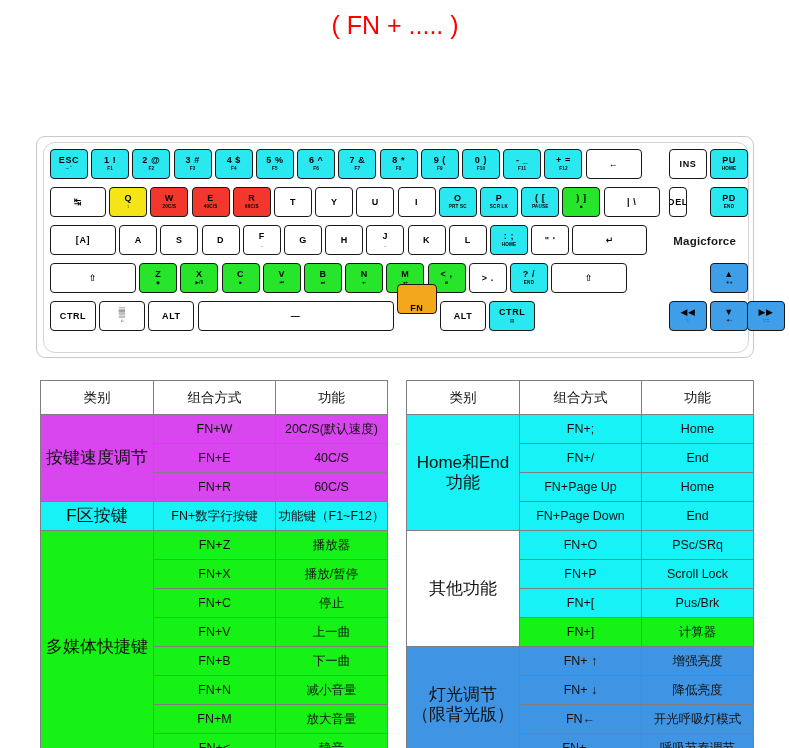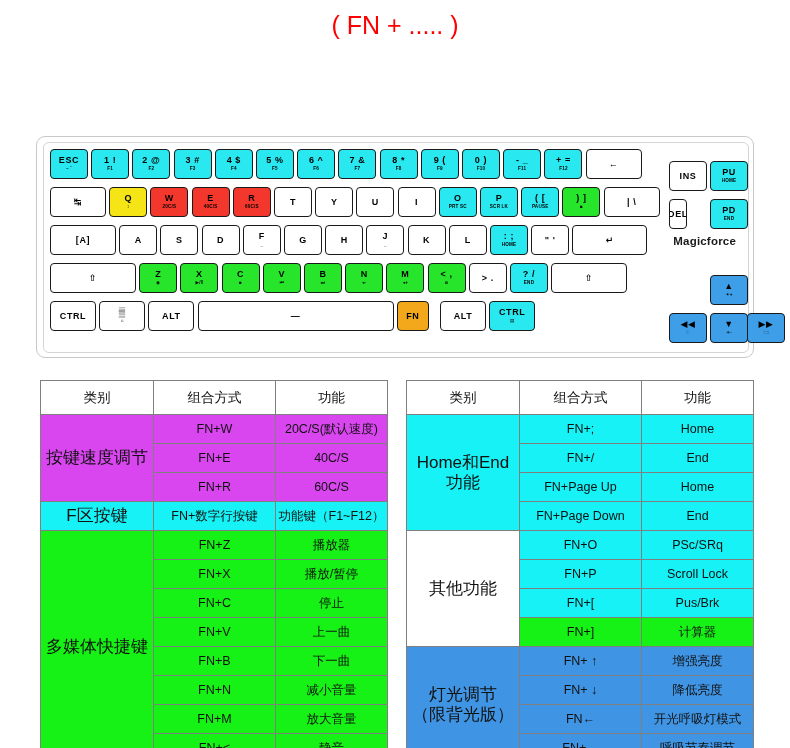--- a/index.html
+++ b/index.html
@@ -38,21 +38,21 @@
     width: 718px; height: 222px;
     border: 1.5px solid #c9c9c9;
     border-radius: 9px;
     background: #ffffff;
   }
   .kb-inner {
     position: absolute;
     left: 6px; top: 5px;
     width: 706px; height: 211px;
     border: 1.5px solid #d4d4d4;
-    border-radius: 6px;
+    border-radius: 12px;
   }
   .kb-plate {
     position: absolute;
     left: 4px; top: 4px;
     width: 611px; height: 203px;
   }
   .key {
     position: absolute;
     border: 1.6px solid #1a1a1a;
     border-radius: 4px;
@@ -102,21 +102,21 @@
   .kb-brand {
     position: absolute;
     right: 12px; top: 92px;
     width: 100px;
     text-align: right;
     font-size: 11.5px;
     font-weight: bold;
     color: #1a1a1a;
     letter-spacing: 0.2px;
   }
-  .navcluster { position: absolute; left: 625px; top: 16px; width: 80px; height: 203px; }
+  .navcluster { position: absolute; left: 625px; top: 4px; width: 80px; height: 203px; }
 
   
   .tables {
     position: absolute;
     left: 40px; top: 380px;
     width: 712px;
     display: flex;
     gap: 18px;
   }
   table.fk {
@@ -359,21 +359,21 @@
           <div class="key k-white" style="left: 51.2px; top: 154px; width: 46px; height: 30px;">
             <span class="main">▒</span>
             <span class="sub">⌂</span>
           </div>
           <div class="key k-white" style="left: 100.4px; top: 154px; width: 46px; height: 30px;">
             <span class="main">ALT</span>
           </div>
           <div class="key k-white" style="left: 149.6px; top: 154px; width: 196px; height: 30px;">
             <span class="main">—</span>
           </div>
-          <div class="key k-orange" style="left: 348.8px; top: 154px; width: 32px; height: 30px;">
+          <div class="key k-orange" style="left: 348.8px; top: 137px; width: 40px; height: 30px; justify-content: flex-end;">
             <span class="main">FN</span>
           </div>
           <div class="key k-white" style="left: 392px; top: 154px; width: 46px; height: 30px;">
             <span class="main">ALT</span>
           </div>
           <div class="key k-cyan" style="left: 441.2px; top: 154px; width: 46px; height: 30px;">
             <span class="main">CTRL</span>
             <span class="sub">▤</span>
           </div>
         </div>

